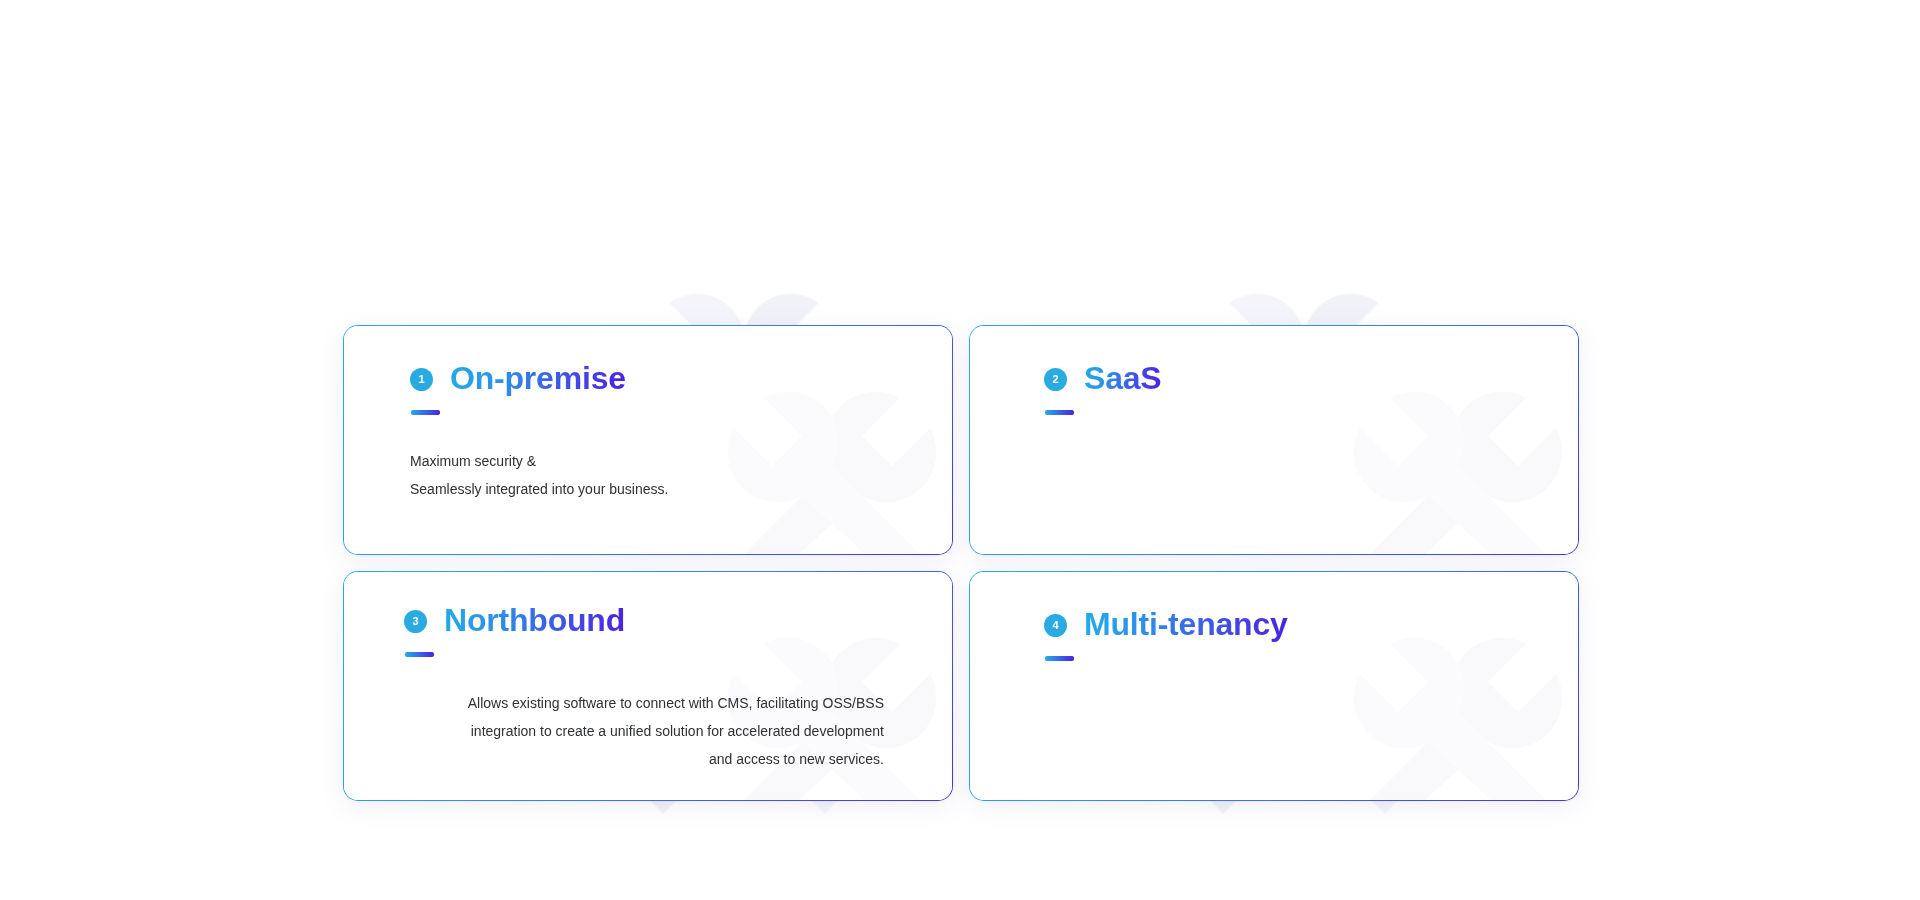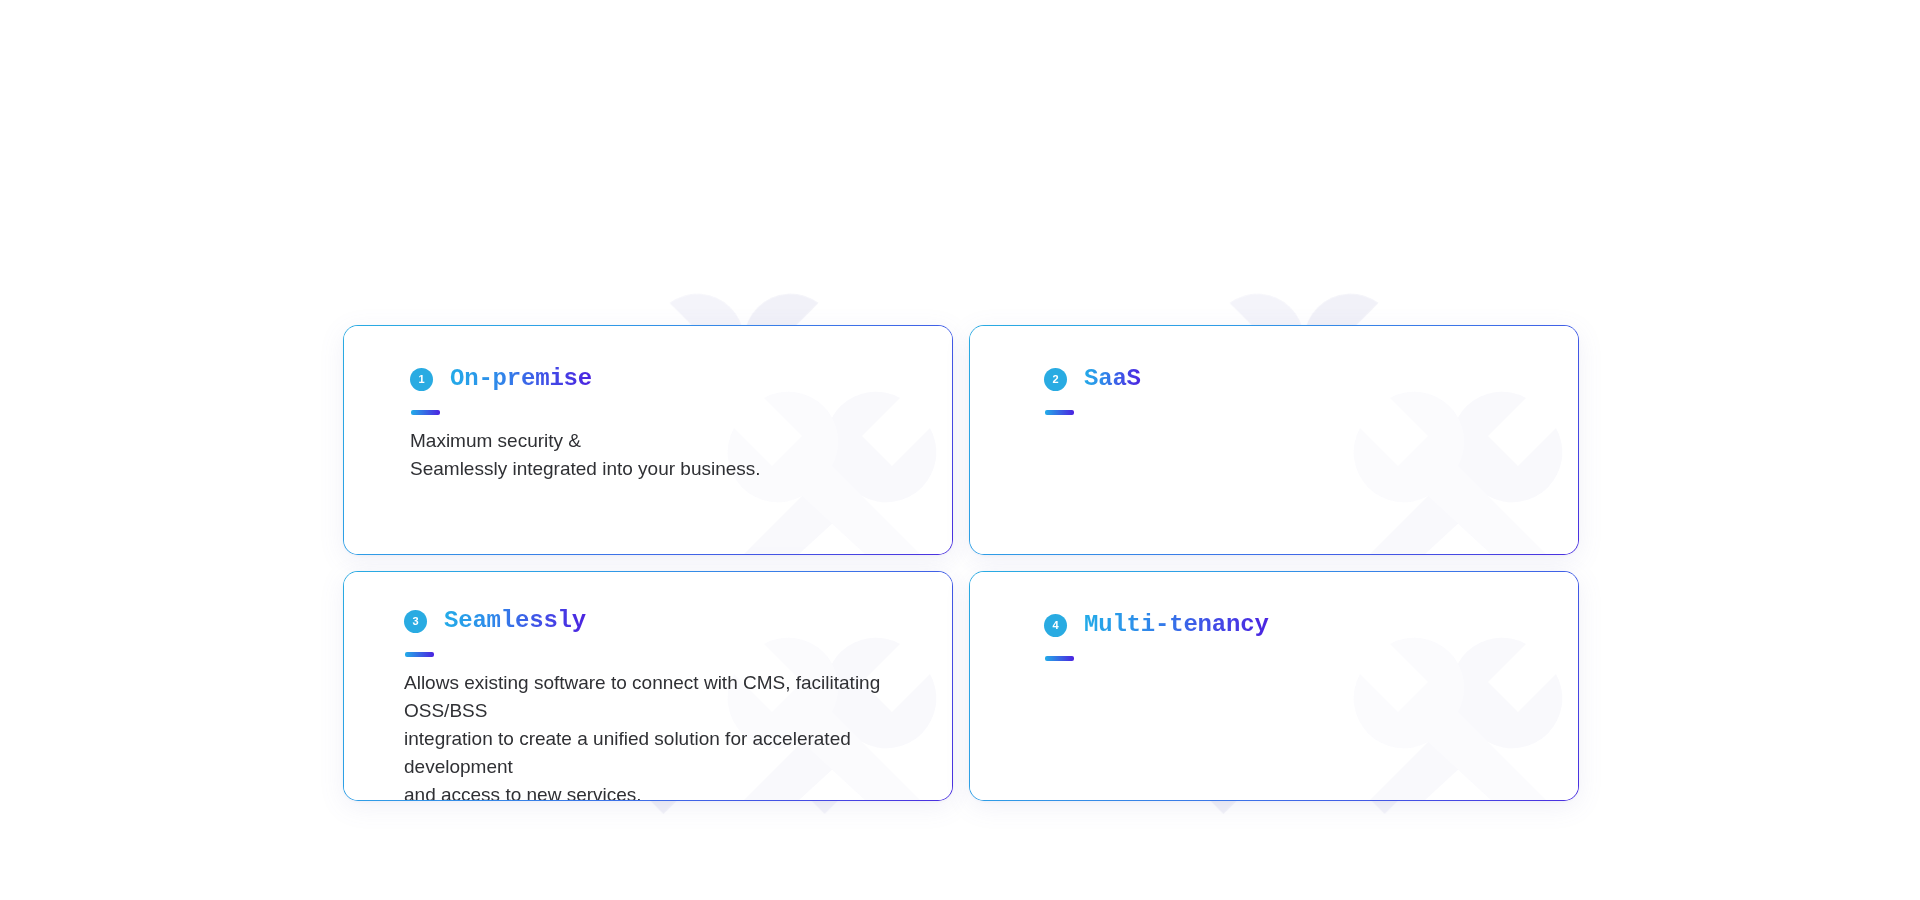--- a/index.html
+++ b/index.html
@@ -86,52 +86,51 @@
     color:#ffffff;
     font-size:11px;
     font-weight:bold;
     display:flex;
     align-items:center;
     justify-content:center;
     line-height:1;
     letter-spacing:0;
   }
   .card-title{
-    font-size:24px;
+    font-size:32px;
     font-weight:bold;
     line-height:1.05;
     letter-spacing:-0.2px;
     background-image:linear-gradient(95deg,#23ACE8 0%, #2E8CEA 32%, #4348E6 72%, #4B22E0 100%);
     -webkit-background-clip:text;
     background-clip:text;
     color:transparent;
     -webkit-text-fill-color:transparent;
     white-space:nowrap;
-    font-family:Liberation Mono, monospace;
   }
   .dash{
     margin-top:16px;
     margin-left:1px;
     width:29px;
     height:5px;
     border-radius:2px;
     background-image:linear-gradient(90deg,#23ACE8 0%, #4B22E0 100%);
   }
   .card-text{
-    margin-top:12px;
-    font-size:19px;
+    margin-top:32px;
+    font-size:14px;
     line-height:28px;
     color:#2f3034;
     white-space:pre-line;
     max-width:470px;
   }
 
   
   .card--3 .card-body{ padding-top:34px; padding-left:60px; }
-  .card--3 .card-text{ max-width:480px; }
+  .card--3 .card-text{ max-width:480px;text-align:right; }
   .card--2 .card-body,
   .card--4 .card-body{ padding-left:74px; }
 </style>
 </head>
 <body>
 
 <div id="watermark-layer">
   <svg width="1920" height="900" viewBox="0 0 1920 900" xmlns="http://www.w3.org/2000/svg">
     <defs>
       <g id="wrenchPair">
@@ -204,21 +203,21 @@
 
   <div class="card card--3">
     <div class="card-inner">
       <svg class="card-watermark" viewBox="0 0 300 260">
         <path d="M20 230 L150 100 a50 50 0 0 1 68 -68 l-38 38 30 30 38-38 a50 50 0 0 1 -68 68 L50 250 z" fill="#f4f4fa"></path>
         <path d="M280 230 L150 100 a50 50 0 0 0 -68 -68 l38 38 -30 30 -38-38 a50 50 0 0 0 68 68 L250 250 z" fill="#f7f7fc"></path>
       </svg>
       <div class="card-body">
         <div class="card-head">
           <span class="badge">3</span>
-          <span class="card-title">Seamlessly</span>
+          <span class="card-title">Northbound</span>
         </div>
         <div class="dash"></div>
         <div class="card-text">Allows existing software to connect with CMS, facilitating OSS/BSS
 integration to create a unified solution for accelerated development
 and access to new services.</div>
       </div>
     </div>
   </div>
 
   <div class="card card--4">

